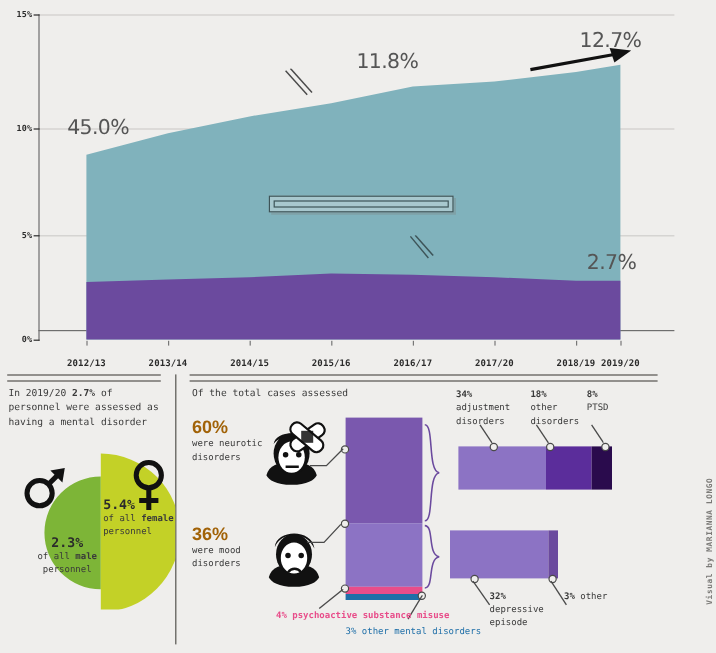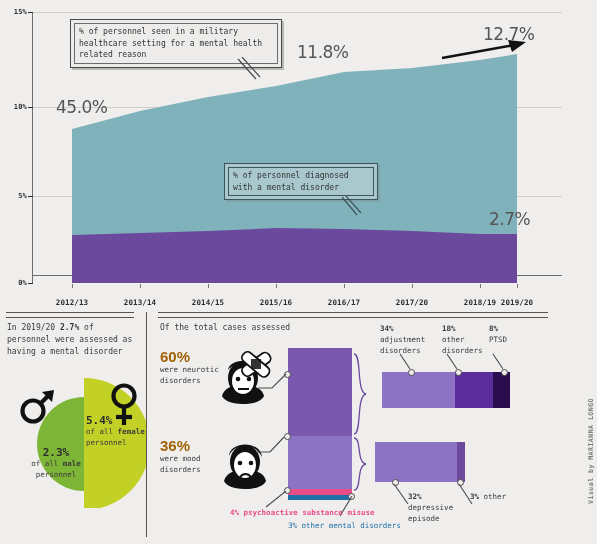--- a/index.html
+++ b/index.html
@@ -100,32 +100,27 @@
   <div class="bigval" style="left:56px;top:97px;">45.0%</div>
   <div class="bigval" style="left:297px;top:42px;">11.8%</div>
   <div class="bigval" style="left:483px;top:24px;">12.7%</div>
   <div class="bigval" style="left:489px;top:209px;">2.7%</div>
 
   <svg class="abs" style="left:440px;top:36px;" width="90" height="28">
     <line x1="2" y1="22" x2="74" y2="9" stroke="#111" stroke-width="2.6"></line>
     <polygon points="86,6 68,4 72,16" fill="#111"></polygon>
   </svg>
 
-  <div class="callout" style="left:70px;top:19px;width:194px;">
-    <span class="inner-rule"></span>
-    <span>% of personnel seen in a military healthcare setting for a mental health related reason</span>
-  </div>
   <svg class="abs" style="left:236px;top:57px;" width="26" height="26">
     <line x1="2" y1="2" x2="20" y2="22" stroke="#4a4a4a" stroke-width="1.2"></line>
     <line x1="6" y1="0" x2="24" y2="20" stroke="#4a4a4a" stroke-width="1.2"></line>
   </svg>
 
   <div class="callout teal" style="left:224px;top:163px;width:136px;">
     <span class="inner-rule" style="border-color:#3d5458;"></span>
-    <span>% of personnel diagnosed with a mental disorder</span>
   </div>
   <svg class="abs" style="left:340px;top:196px;" width="24" height="22">
     <line x1="2" y1="1" x2="17" y2="19" stroke="#3d5458" stroke-width="1.2"></line>
     <line x1="6" y1="0" x2="21" y2="17" stroke="#3d5458" stroke-width="1.2"></line>
   </svg>
 </div>
 
 <div class="rule-double" style="left:6px;top:312px;width:128px;"></div>
 <div class="rule-double" style="left:158px;top:312px;width:390px;"></div>
 <div class="vsep" style="left:146px;top:312px;height:225px;"></div>

